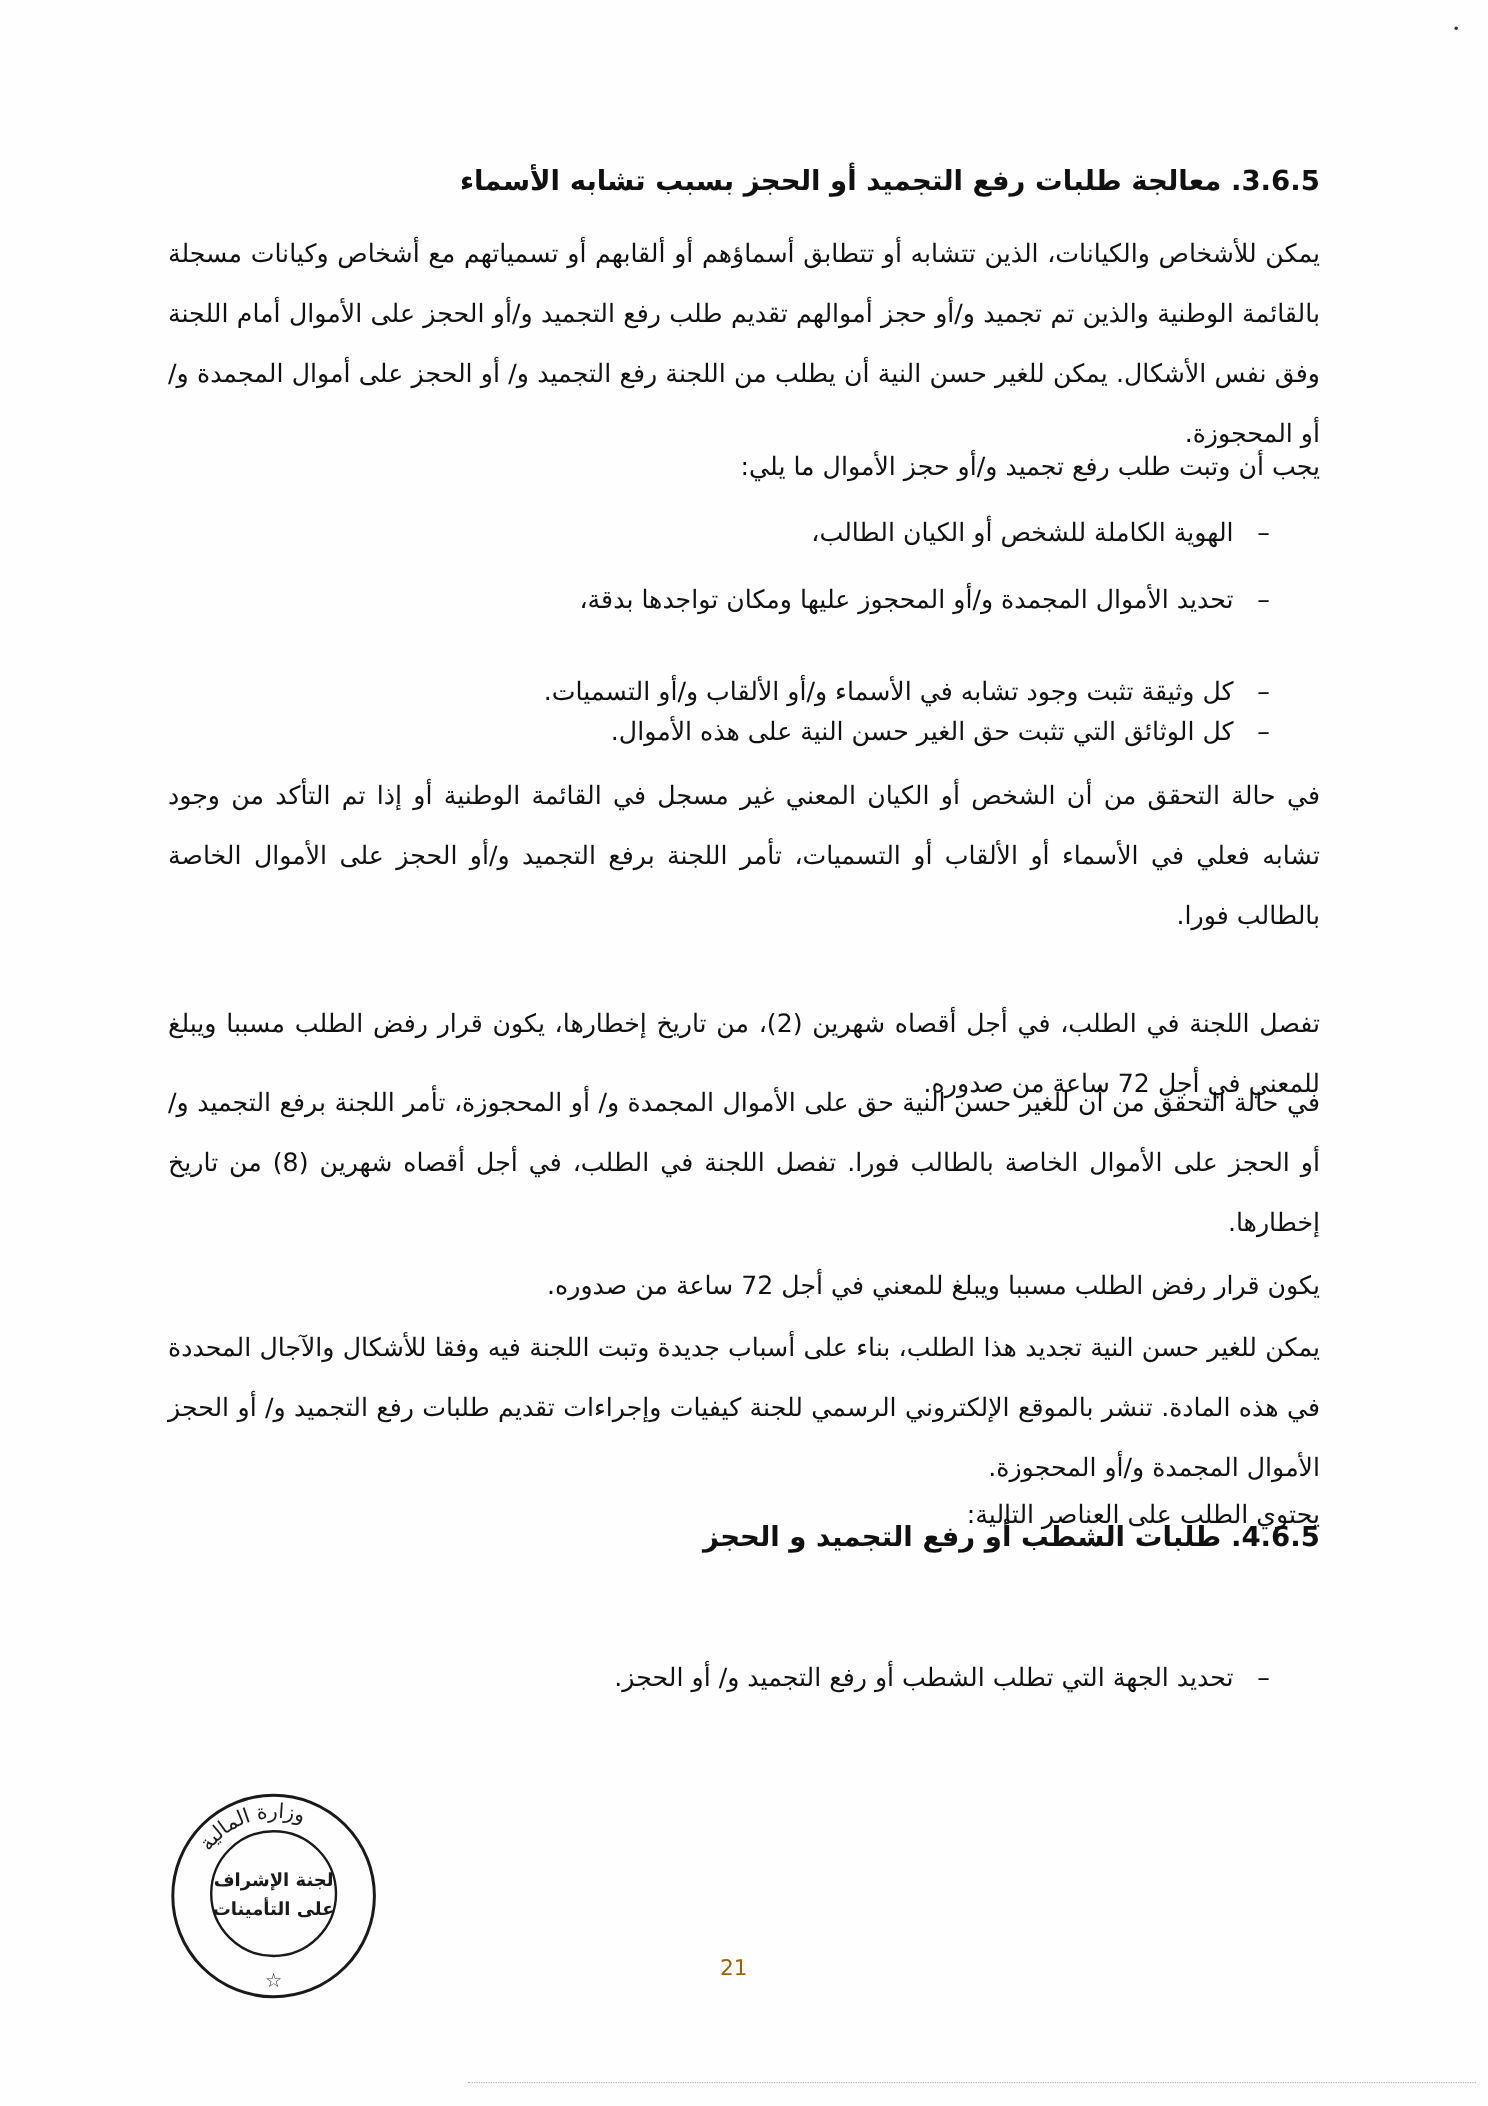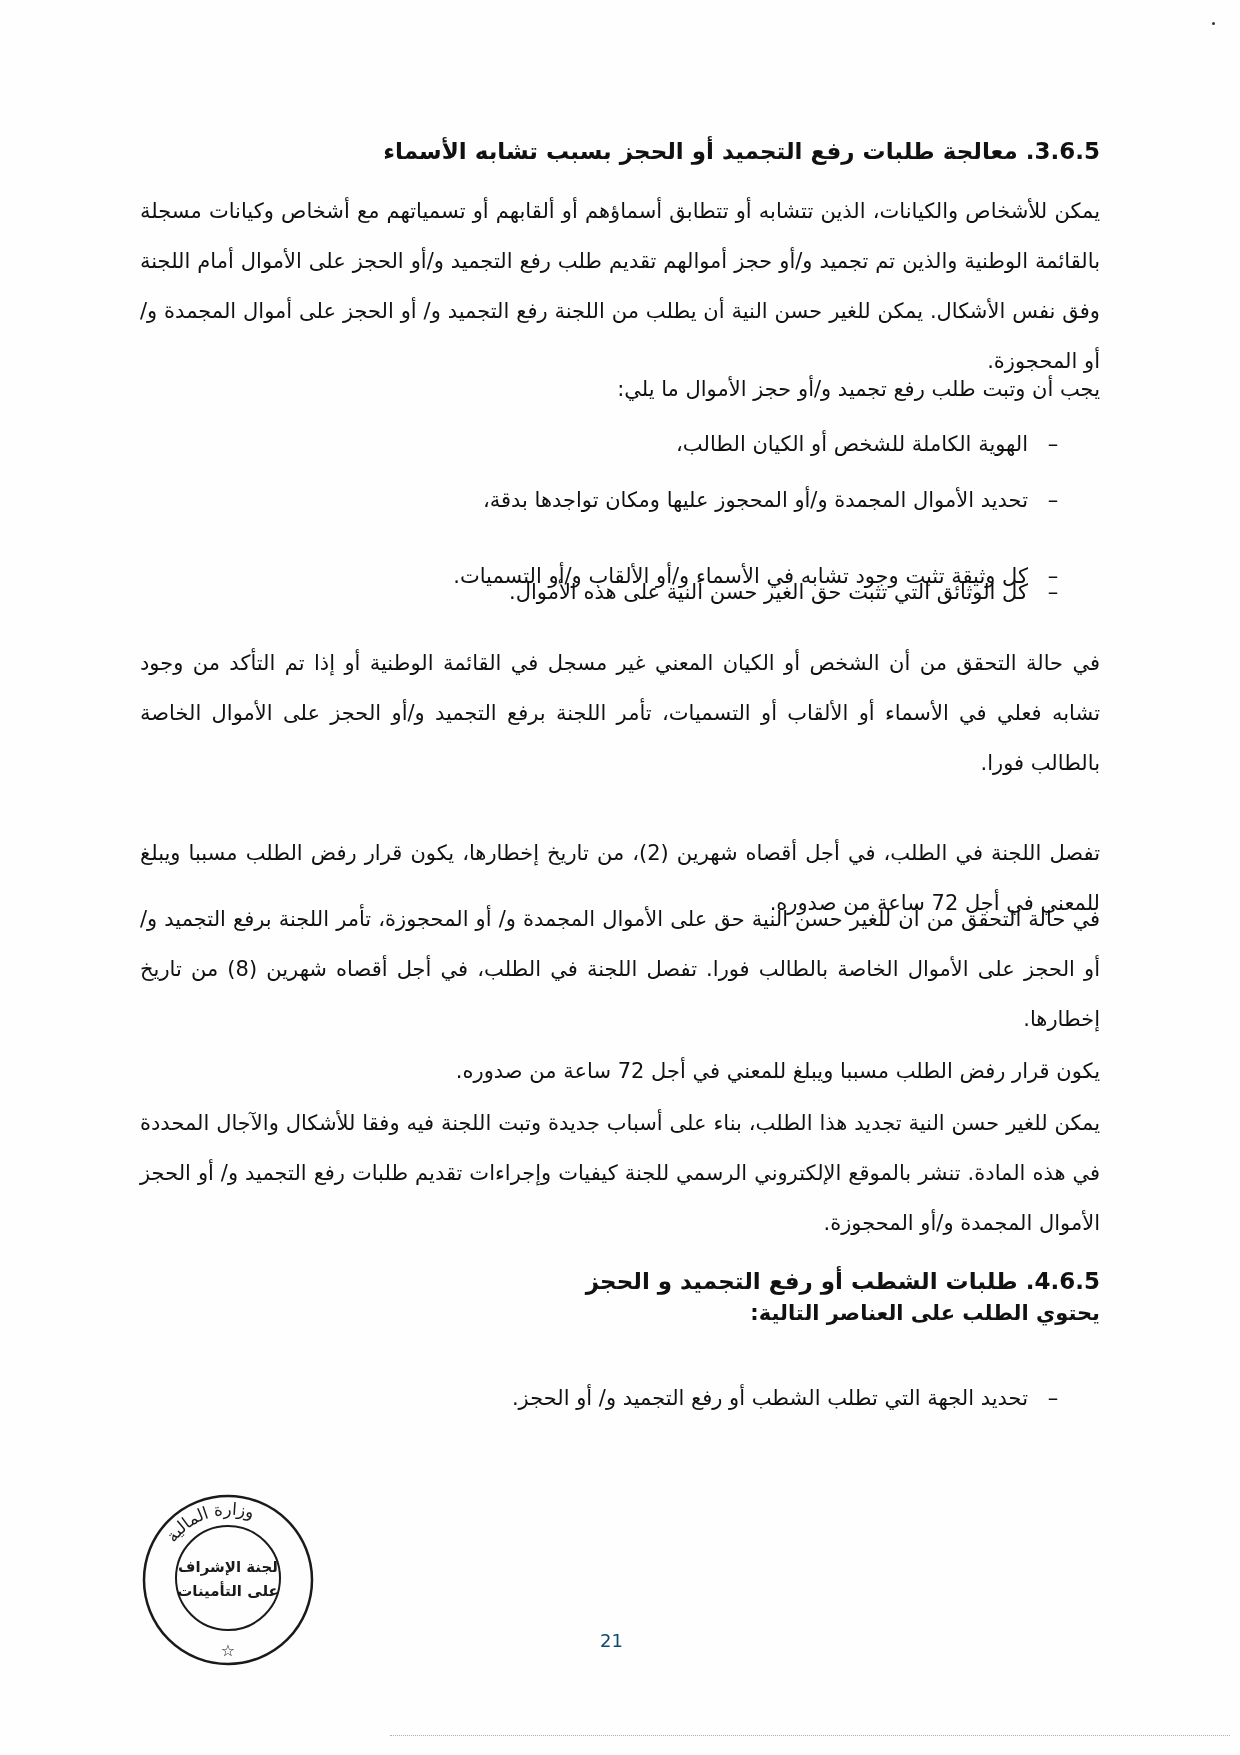--- a/index.html
+++ b/index.html
@@ -77,21 +77,21 @@
       display: inline-block;
       width: 50px;
       text-align: center;
     }
     .page-number {
       position: absolute;
       left: 600px;
       top: 1630px;
       font-family: "DejaVu Sans", sans-serif;
       font-size: 18px;
-      color: #0c4a6e;
+      color: #a16207;
     }
     .stamp {
       position: absolute;
       left: 140px;
       top: 1492px;
       width: 176px;
       height: 176px;
     }
     .scan-line {
       position: absolute;
@@ -119,37 +119,37 @@
 
     <div class="bullet" style="top:424px; right:22px;">
       <span class="dash">–</span><span>الهوية الكاملة للشخص أو الكيان الطالب،</span>
     </div>
     <div class="bullet" style="top:480px; right:22px;">
       <span class="dash">–</span><span>تحديد الأموال المجمدة و/أو المحجوز عليها ومكان تواجدها بدقة،</span>
     </div>
     <div class="bullet" style="top:536px; right:22px;margin-top:20px;">
       <span class="dash">–</span><span>كل وثيقة تثبت وجود تشابه في الأسماء و/أو الألقاب و/أو التسميات.</span>
     </div>
-    <div class="bullet" style="top:572px; right:22px;">
+    <div class="bullet" style="top:590px; right:22px;">
       <span class="dash">–</span><span>كل الوثائق التي تثبت حق الغير حسن النية على هذه الأموال.</span>
     </div>
 
     <div class="para" style="top:638px;">في حالة التحقق من أن الشخص أو الكيان المعني غير مسجل في القائمة الوطنية أو إذا تم التأكد من وجود تشابه فعلي في الأسماء أو الألقاب أو التسميات، تأمر اللجنة برفع التجميد و/أو الحجز على الأموال الخاصة بالطالب فورا.</div>
 
     <div class="para" style="top:828px;">تفصل اللجنة في الطلب، في أجل أقصاه شهرين (2)، من تاريخ إخطارها، يكون قرار رفض الطلب مسببا ويبلغ للمعني في أجل 72 ساعة من صدوره.</div>
 
     <div class="para" style="top:894px;">في حالة التحقق من أن للغير حسن النية حق على الأموال المجمدة و/ أو المحجوزة، تأمر اللجنة برفع التجميد و/أو الحجز على الأموال الخاصة بالطالب فورا. تفصل اللجنة في الطلب، في أجل أقصاه شهرين (8) من تاريخ إخطارها.</div>
 
     <div class="single" style="top:1046px;">يكون قرار رفض الطلب مسببا ويبلغ للمعني في أجل 72 ساعة من صدوره.</div>
 
     <div class="para" style="top:1098px;">يمكن للغير حسن النية تجديد هذا الطلب، بناء على أسباب جديدة وتبت اللجنة فيه وفقا للأشكال والآجال المحددة في هذه المادة. تنشر بالموقع الإلكتروني الرسمي للجنة كيفيات وإجراءات تقديم طلبات رفع التجميد و/ أو الحجز الأموال المجمدة و/أو المحجوزة.</div>
 
     <div class="heading" style="top:1268px;">4.6.5. طلبات الشطب أو رفع التجميد و الحجز</div>
 
-    <div class="single" style="top:1288px;font-weight:bold;">يحتوي الطلب على العناصر التالية:</div>
+    <div class="single" style="top:1237px;">يحتوي الطلب على العناصر التالية:</div>
 
     <div class="bullet" style="top:1378px; right:22px;">
       <span class="dash">–</span><span>تحديد الجهة التي تطلب الشطب أو رفع التجميد و/ أو الحجز.</span>
     </div>
 
   </div>
 
   <div class="stamp">
     <svg width="176" height="176" viewBox="0 0 176 176">
       <defs>

